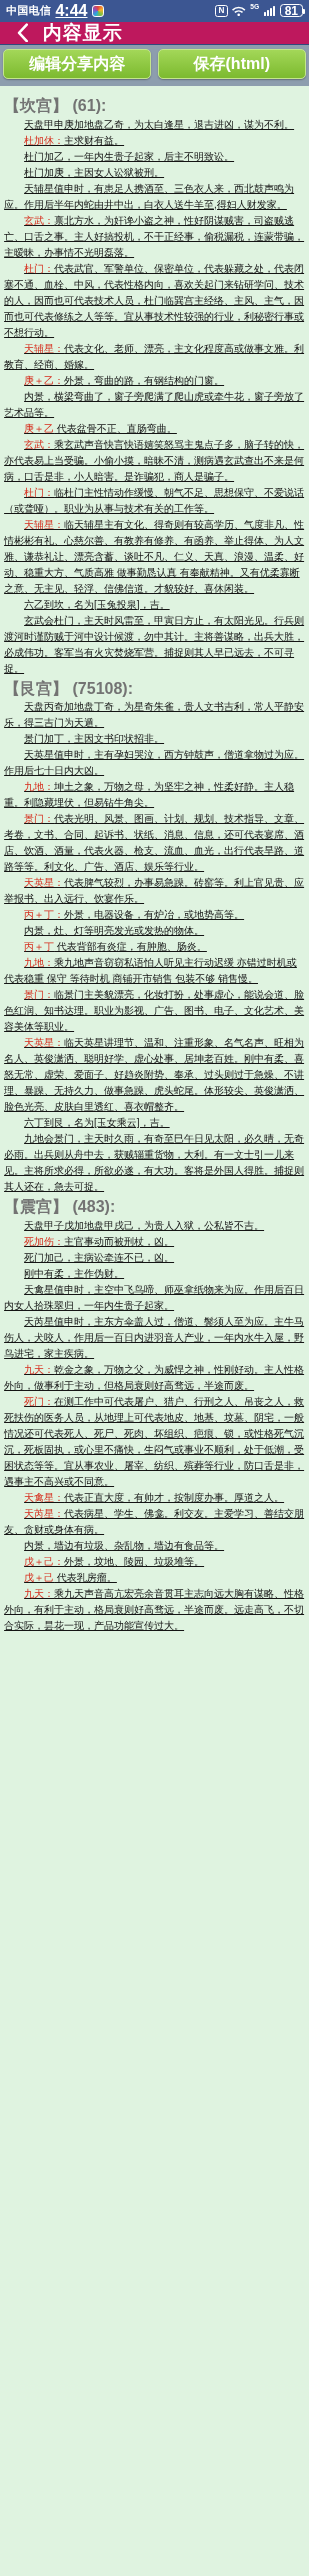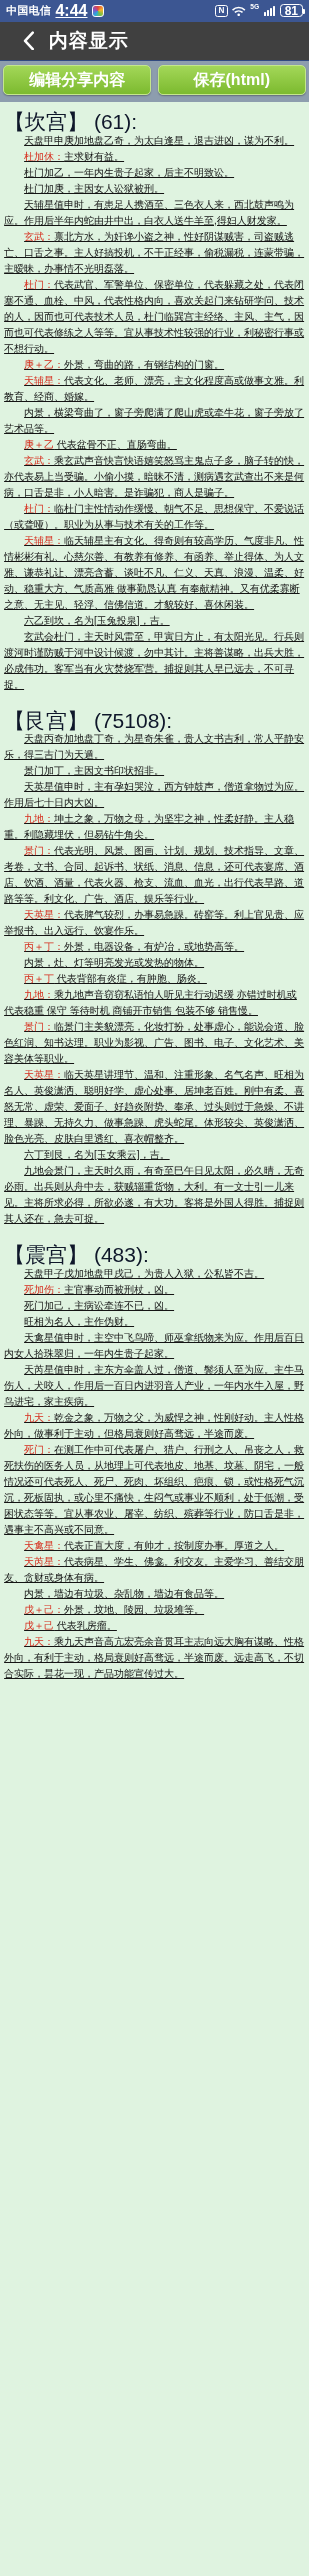--- a/index.html
+++ b/index.html
@@ -39,46 +39,46 @@
     position:relative;width:23px;height:13.4px;border:1px solid #fff;border-radius:3.6px;
     display:flex;align-items:center;justify-content:center;
     font-size:12px;font-weight:bold;box-sizing:border-box;
   }
   .batt:after{
     content:"";position:absolute;right:-3.1px;top:3.6px;width:2.1px;height:5.2px;
     background:#fff;border-radius:0 1px 1px 0;
   }
   
   .header{
-    height:39px;background:#404040;color:#fff;
-    display:flex;align-items:center;padding:0 23px;box-sizing:border-box;
+    height:23px;background:#be185d;color:#fff;
+    display:flex;align-items:center;padding:0 17px;box-sizing:border-box;
     border-bottom:1.5px solid #31497e;
   }
   .back{display:flex;align-items:center;margin-right:14.4px;cursor:pointer;}
   .title{font-size:19px;font-weight:bold;letter-spacing:1px;}
   
   .toolbar{
     background:#8d9dae;padding:4.6px 3.1px 6.7px;display:flex;gap:6.2px;
   }
   .btn{
     flex:1;height:30px;border-radius:5px;
     background:linear-gradient(#a3d758,#7cba2f);
     border:0.5px solid #c4e68c;
     color:#fff;font-size:16px;font-weight:bold;
     display:flex;align-items:center;justify-content:center;
     box-shadow:0 1px 1.5px rgba(0,0,0,.3);
     font-family:"Liberation Sans","DejaVu Sans",sans-serif;
     cursor:pointer;
   }
   
   .content{padding:6.2px 4.1px 0;}
-  .sec{margin-top:17px;}
+  .sec{margin-top:1px;}
   .sec:first-child{margin-top:3.1px;}
   .sec-title{
-    color:#0f172a;font-size:21px;font-weight:normal;line-height:21.6px;
+    color:#737373;font-size:16px;font-weight:bold;line-height:21.6px;
   }
   p.para{
     margin:0;font-size:10px;line-height:16px;color:#141414;
     text-indent:2em;word-break:break-all;text-decoration:underline;
   }
   .lbl{color:#d62b1b;text-align:right;}
 </style>
 </head>
 <body>
 
@@ -125,22 +125,22 @@
   <div class="content" id="sections">
       <div class="sec">
         <div class="sec-title">【坎宫】 (61):</div>
         <p class="para">天盘甲申庚加地盘乙奇，为太白逢星，退吉进凶，谋为不利。</p>
         <p class="para"><span class="lbl">杜加休：</span>主求财有益。</p>
         <p class="para">杜门加乙，一年内生贵子起家，后主不明致讼。</p>
         <p class="para">杜门加庚，主因女人讼狱被刑。</p>
         <p class="para">天辅星值申时，有患足人携酒至、三色衣人来，西北鼓声鸣为应。作用后半年内蛇由井中出，白衣人送牛羊至,得妇人财发家。</p>
         <p class="para"><span class="lbl">玄武：</span>禀北方水，为奸谗小盗之神，性好阴谋贼害，司盗贼逃亡、口舌之事。主人好搞投机，不干正经事，偷税漏税，连蒙带骗，主暧昧，办事情不光明磊落。</p>
         <p class="para"><span class="lbl">杜门：</span>代表武官、军警单位、保密单位，代表躲藏之处，代表闭塞不通、血栓、中风，代表性格内向，喜欢关起门来钻研学问、技术的人，因而也可代表技术人员，杜门临巽宫主经络、主风、主气，因而也可代表修练之人等等。宜从事技术性较强的行业，利秘密行事或不想行动。</p>
+        <p class="para"><span class="lbl">天辅星：</span>代表文化、老师、漂亮，主文化程度高或做事文雅。利教育、经商、婚嫁。</p>
         <p class="para"><span class="lbl">庚＋乙：</span>外景，弯曲的路，有钢结构的门窗。</p>
-        <p class="para"><span class="lbl">天辅星：</span>代表文化、老师、漂亮，主文化程度高或做事文雅。利教育、经商、婚嫁。</p>
         <p class="para">内景，横梁弯曲了，窗子旁爬满了爬山虎或牵牛花，窗子旁放了艺术品等。</p>
         <p class="para"><span class="lbl">庚＋乙</span> 代表盆骨不正、直肠弯曲。</p>
         <p class="para"><span class="lbl">玄武：</span>乘玄武声音快言快语嬉笑怒骂主鬼点子多，脑子转的快，亦代表易上当受骗。小偷小摸，暗昧不清，测病遇玄武查出不来是何病，口舌是非，小人暗害。是诈骗犯，商人是骗子。</p>
         <p class="para"><span class="lbl">杜门：</span>临杜门主性情动作缓慢、朝气不足、思想保守、不爱说话（或聋哑）。职业为从事与技术有关的工作等。</p>
         <p class="para"><span class="lbl">天辅星：</span>临天辅星主有文化、得奇则有较高学历、气度非凡、性情彬彬有礼、心慈尔善、有教养有修养、有函养、举止得体、为人文雅、谦恭礼让、漂亮含蓄、谈吐不凡、仁义、天真、浪漫、温柔、好动、稳重大方、气质高雅 做事勤恳认真 有奉献精神。又有优柔寡断之意、无主见、轻浮、信佛信道。才貌较好、喜休闲装。</p>
         <p class="para">六乙到坎，名为[玉兔投泉]，吉。</p>
         <p class="para">玄武会杜门，主天时风雷至，甲寅日方止，有太阳光见。行兵则渡河时谨防贼于河中设计候渡，勿中其计。主将善谋略，出兵大胜，必成伟功。客军当有火灾焚烧军营。捕捉则其人早已远去，不可寻捉。</p>
       </div>
       <div class="sec">
         <div class="sec-title">【艮宫】 (75108):</div>
@@ -157,21 +157,21 @@
         <p class="para"><span class="lbl">景门：</span>临景门主美貌漂亮，化妆打扮，处事虚心，能说会道、脸色红润、知书达理。职业为影视、广告、图书、电子、文化艺术、美容美体等职业。</p>
         <p class="para"><span class="lbl">天英星：</span>临天英星讲理节、温和、注重形象、名气名声、旺相为名人、英俊潇洒、聪明好学、虚心处事、居坤老百姓。刚中有柔、喜怒无常、虚荣、爱面子、好趋炎附势、奉承、过头则过于急燥、不讲理、暴躁、无持久力、做事急躁、虎头蛇尾。体形较尖、英俊潇洒、脸色光亮、皮肤白里透红、喜衣帽整齐。</p>
         <p class="para">六丁到艮，名为[玉女乘云]，吉。</p>
         <p class="para">九地会景门，主天时久雨，有奇至巳午日见太阳，必久晴，无奇必雨。出兵则从舟中去，获贼辎重货物，大利。有一文士引一儿来见。主将所求必得，所欲必遂，有大功。客将是外国人得胜。捕捉则其人还在，急去可捉。</p>
       </div>
       <div class="sec">
         <div class="sec-title">【震宫】 (483):</div>
         <p class="para">天盘甲子戊加地盘甲戌己，为贵人入狱，公私皆不吉。</p>
         <p class="para"><span class="lbl">死加伤：</span>主官事动而被刑杖，凶。</p>
         <p class="para">死门加己，主病讼牵连不已，凶。</p>
-        <p class="para">旺相为名人，主作伪财。</p>
+        <p class="para">刚中有柔，主作伪财。</p>
         <p class="para">天禽星值申时，主空中飞鸟啼、师巫拿纸物来为应。作用后百日内女人拾珠翠归，一年内生贵子起家。</p>
         <p class="para">天芮星值申时，主东方伞盖人过，僧道、鬓须人至为应。主牛马伤人，犬咬人，作用后一百日内进羽音人产业，一年内水牛入屋，野鸟进宅，家主疾病。</p>
         <p class="para"><span class="lbl">九天：</span>乾金之象，万物之父，为威悍之神，性刚好动。主人性格外向，做事利于主动，但格局衰则好高骛远，半途而废。</p>
         <p class="para"><span class="lbl">死门：</span>在测工作中可代表屠户、猎户、行刑之人、吊丧之人，救死扶伤的医务人员，从地理上可代表地皮、地基、坟墓、阴宅，一般情况还可代表死人、死尸、死肉、坏组织、疤痕、锁，或性格死气沉沉，死板固执，或心里不痛快，生闷气或事业不顺利，处于低潮，受困状态等等。宜从事农业、屠宰、纺织、殡葬等行业，防口舌是非，遇事主不高兴或不同意。</p>
         <p class="para"><span class="lbl">天禽星：</span>代表正直大度，有帅才，按制度办事。厚道之人。</p>
         <p class="para"><span class="lbl">天芮星：</span>代表病星、学生、佛龛。利交友。主爱学习、善结交朋友、贪财或身体有病。</p>
         <p class="para">内景，墙边有垃圾、杂乱物，墙边有食品等。</p>
         <p class="para"><span class="lbl">戊＋己：</span>外景，坟地、陵园、垃圾堆等。</p>
         <p class="para"><span class="lbl">戊＋己</span> 代表乳房瘤。</p>
         <p class="para"><span class="lbl">九天：</span>乘九天声音高亢宏亮余音贯耳主志向远大胸有谋略、性格外向，有利于主动，格局衰则好高骛远，半途而废。远走高飞，不切合实际，昙花一现，产品功能宣传过大。</p>

